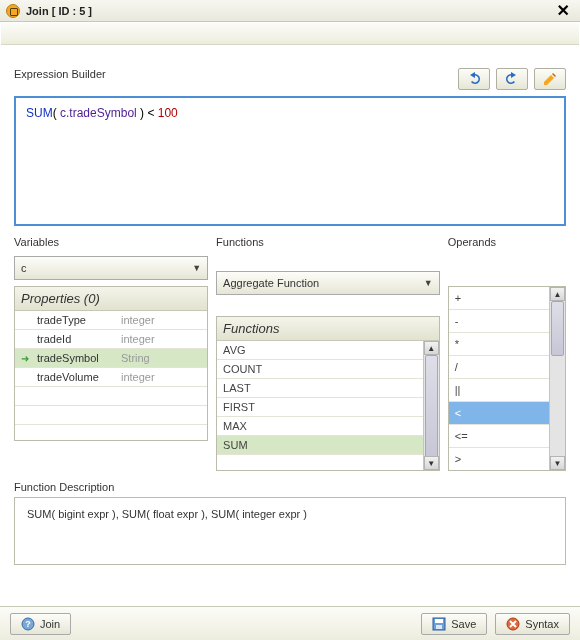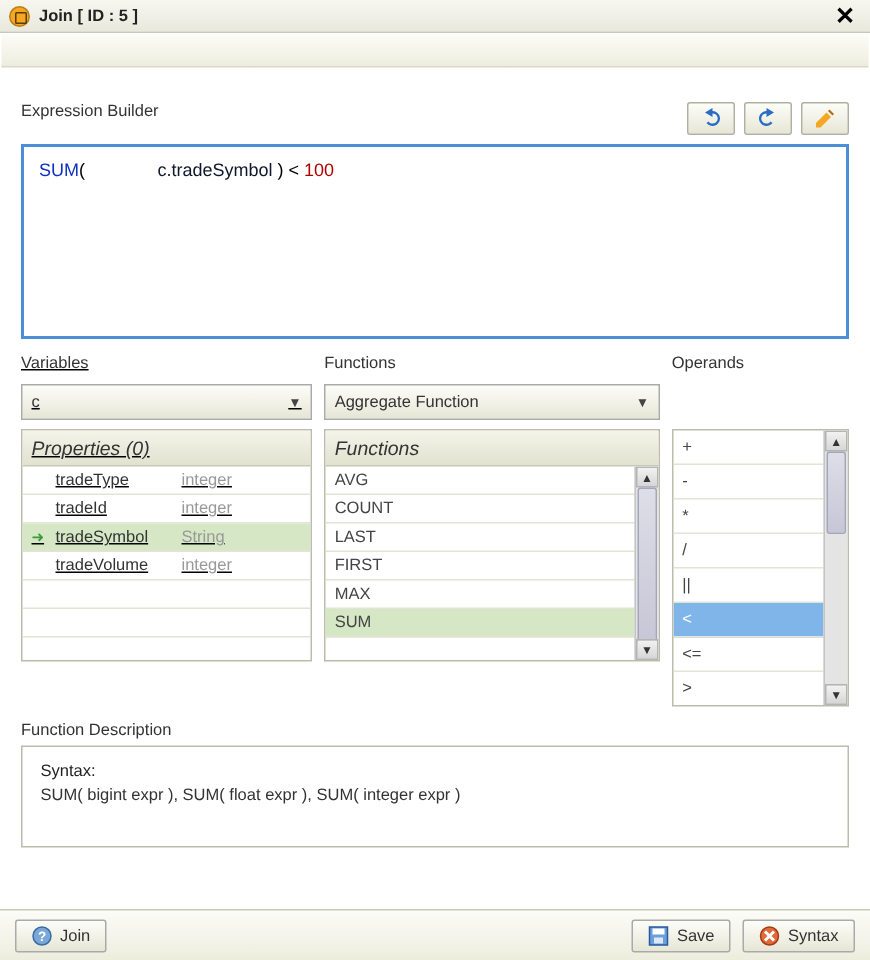--- a/index.html
+++ b/index.html
@@ -10,24 +10,24 @@
 .titlebar .title { font-weight: bold; font-size: 11px; color: #222; flex:1; }
 .titlebar .close { font-size: 16px; font-weight: bold; cursor: pointer; padding: 0 4px; color:#000; }
 .bar1{height:22px; background:linear-gradient(#fcfcf8,#ededde); border-bottom:1px solid #d8d8c8; margin:1px;}
 .content { padding: 6px 14px; }
 .lbl { font-size:11px; color:#333; margin-bottom:4px; }
 .row1 { display:flex; margin-top:16px;}
 .row1 .lbl{flex:1;}
 .tbbtn{width:32px;height:22px;border:1px solid #b0b0a0;background:linear-gradient(#fdfdf9,#e6e6d6);margin-left:6px;display:flex;align-items:center;justify-content:center;border-radius:2px;cursor:pointer;}
 .tbbtn svg{width:16px;height:16px;}
 .exprbox{margin-top:6px;border:2px solid #4c8fd6;background:#fff;height:130px;padding:8px 10px;font-size:12px;}
-.exprbox .sum{color:#1030c0;} .exprbox .paren{color:#000;} .exprbox .field{color:#0f172a;margin-left:45px;} .exprbox .num{color:#b00000;}
+.exprbox .sum{color:#1030c0;} .exprbox .paren{color:#000;} .exprbox .field{color:#4c1d95;} .exprbox .num{color:#b00000;}
 .cols{display:flex;gap:8px;margin-top:10px;}
 .col{display:flex;flex-direction:column;}
-.col.v{width:197px;text-decoration:underline;} .col.f{width:227px;} .col.o{width:120px;justify-content:flex-end;}
+.col.v{width:197px;} .col.f{width:227px;justify-content:space-between;} .col.o{width:120px;justify-content:flex-end;}
 .dd{height:24px;border:1px solid #aaa;background:linear-gradient(#fdfdf9,#e6e6d6);display:flex;align-items:center;padding:0 6px;font-size:11px;color:#333;margin-top:4px;cursor:pointer;}
 .dd .arrow{margin-left:auto;font-size:9px;color:#444;}
 .listwrap{border:1px solid #bcbcac;margin-top:6px;height:155px;display:flex;flex-direction:column;overflow:hidden;}
 .lh{background:linear-gradient(#f4f4ea,#e2e2d0);border-bottom:1px solid #c8c8b8;padding:4px 6px;font-size:13px;color:#333;font-style:italic;}
 .listbody{flex:1;overflow:hidden;display:flex;}
 .rows{flex:1;}
 .row{border-bottom:1px solid #e4e4d6;height:19px;display:flex;align-items:center;padding:0 6px;font-size:11px;color:#444;}
 .row.sel{background:#d5e7c4;}
 .row .ind{width:16px;display:inline-block;}
 .row .nm{color:#333;min-width:78px;}
@@ -167,21 +167,20 @@
             <div class="down">▼</div>
           </div>
         </div>
       </div>
     </div>
   </div>
 
   <div class="fd">
     <div class="lbl">Function Description</div>
     <div class="fdbox">
-      <div class="syn">Syntax:</div>
       <div>SUM( bigint expr ), SUM( float expr ), SUM( integer expr )</div>
     </div>
   </div>
 </div>
 
 <div class="footer">
   <div class="btn">
       <span class="ic"><svg viewBox="0 0 14 14">
           <circle cx="7" cy="7" r="6" fill="#7aa7d6" stroke="#3a6ca6"></circle>
           <text x="7" y="10" text-anchor="middle" font-size="9" fill="#fff" font-weight="bold">?</text>

